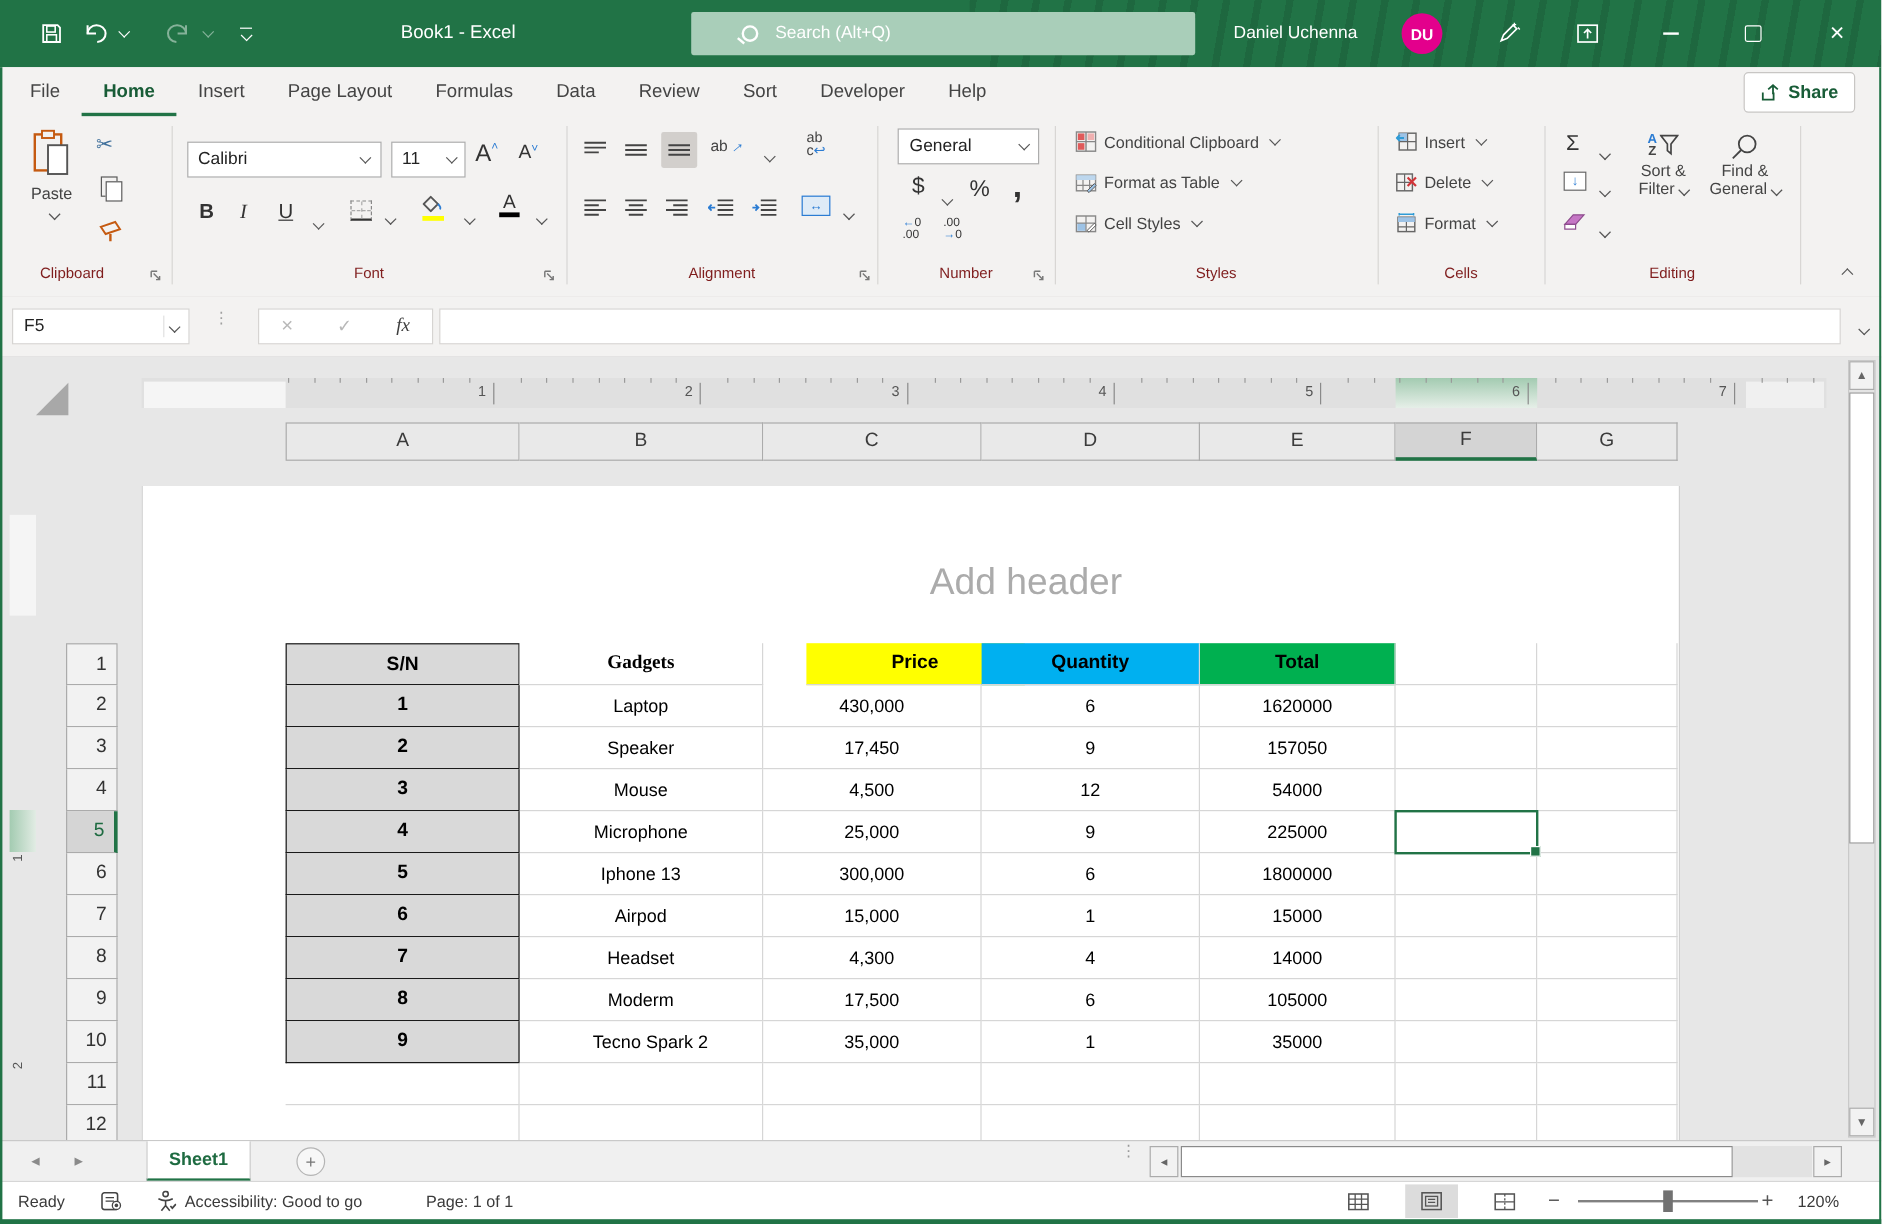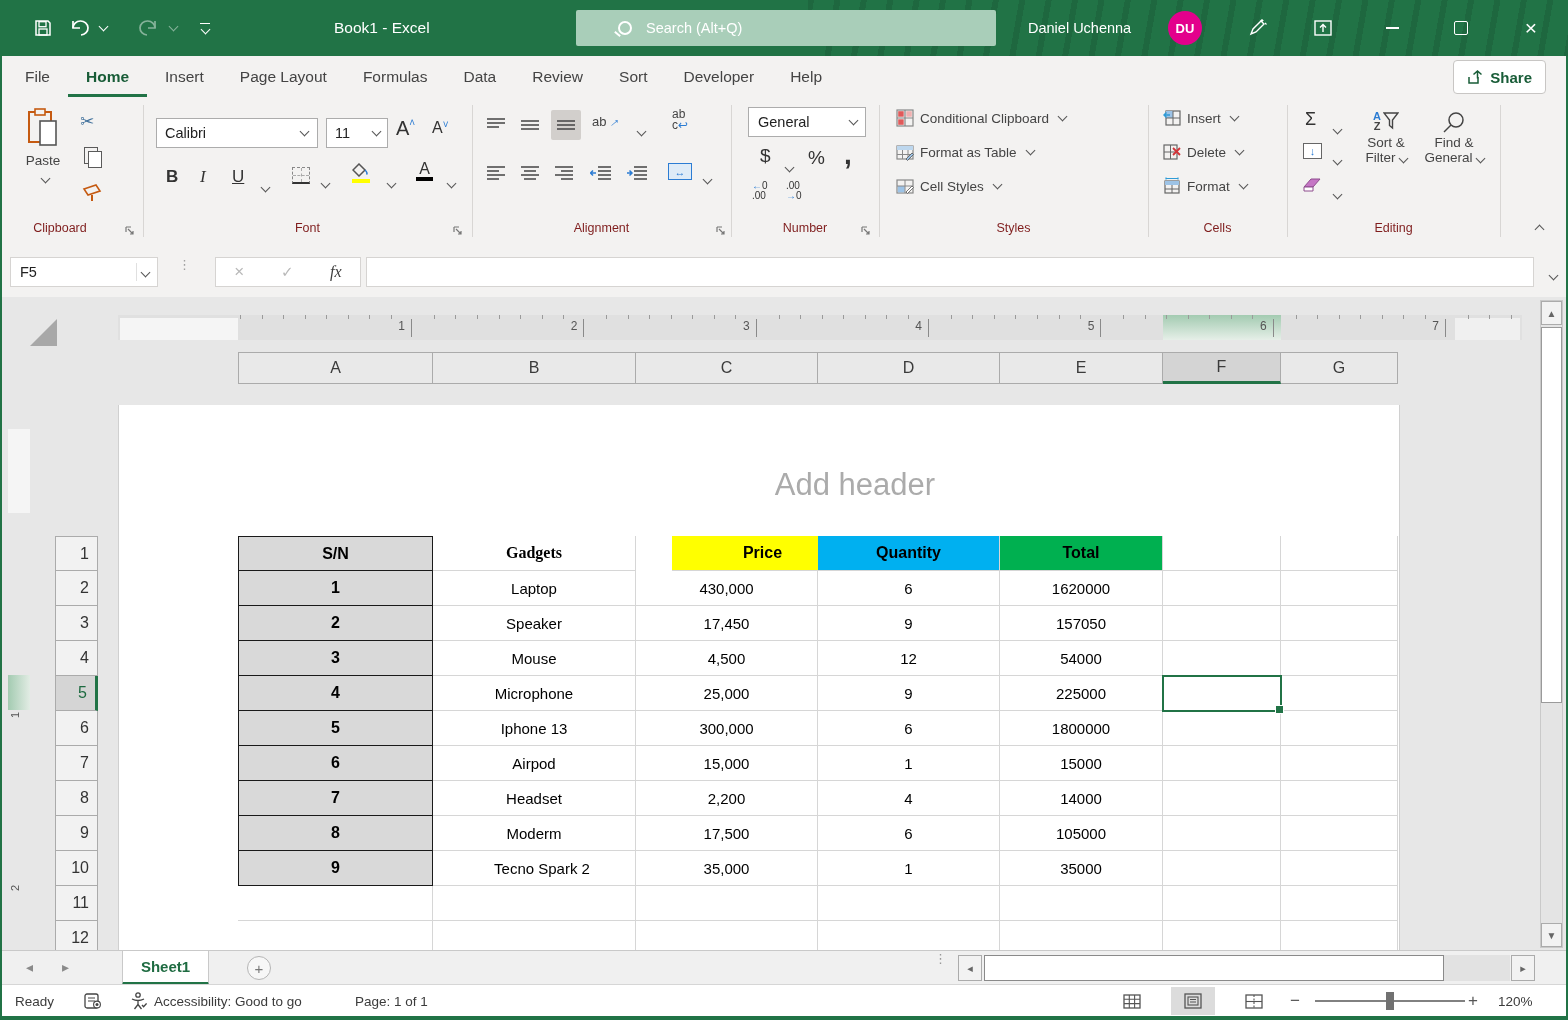--- a/index.html
+++ b/index.html
@@ -610,21 +610,21 @@
         <div class="cell" style="left: 1281px; width: 117px; top: 414px; height: 35px;"></div>
         <div class="cell sn" style="left: 238px; width: 195px; top: 449px; height: 35px;">6</div>
         <div class="cell" style="left: 433px; width: 203px; top: 449px; height: 35px;">Airpod</div>
         <div class="cell" style="left: 636px; width: 182px; top: 449px; height: 35px;">15,000</div>
         <div class="cell" style="left: 818px; width: 182px; top: 449px; height: 35px;">1</div>
         <div class="cell" style="left: 1000px; width: 163px; top: 449px; height: 35px;">15000</div>
         <div class="cell" style="left: 1163px; width: 118px; top: 449px; height: 35px;"></div>
         <div class="cell" style="left: 1281px; width: 117px; top: 449px; height: 35px;"></div>
         <div class="cell sn" style="left: 238px; width: 195px; top: 484px; height: 35px;">7</div>
         <div class="cell" style="left: 433px; width: 203px; top: 484px; height: 35px;">Headset</div>
-        <div class="cell" style="left: 636px; width: 182px; top: 484px; height: 35px;">2,200</div>
+        <div class="cell" style="left: 636px; width: 182px; top: 484px; height: 35px;">4,300</div>
         <div class="cell" style="left: 818px; width: 182px; top: 484px; height: 35px;">4</div>
         <div class="cell" style="left: 1000px; width: 163px; top: 484px; height: 35px;">14000</div>
         <div class="cell" style="left: 1163px; width: 118px; top: 484px; height: 35px;"></div>
         <div class="cell" style="left: 1281px; width: 117px; top: 484px; height: 35px;"></div>
         <div class="cell sn" style="left: 238px; width: 195px; top: 519px; height: 35px;">8</div>
         <div class="cell" style="left: 433px; width: 203px; top: 519px; height: 35px;">Moderm</div>
         <div class="cell" style="left: 636px; width: 182px; top: 519px; height: 35px;">17,500</div>
         <div class="cell" style="left: 818px; width: 182px; top: 519px; height: 35px;">6</div>
         <div class="cell" style="left: 1000px; width: 163px; top: 519px; height: 35px;">105000</div>
         <div class="cell" style="left: 1163px; width: 118px; top: 519px; height: 35px;"></div>

